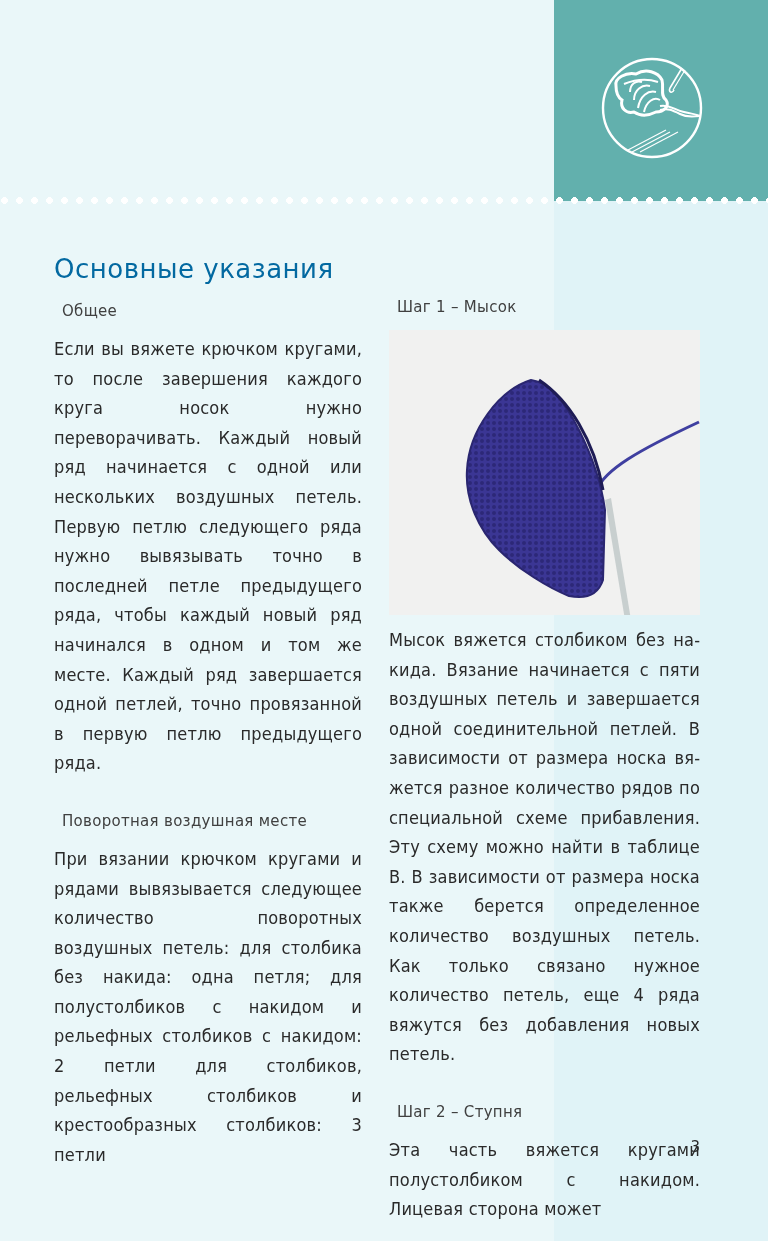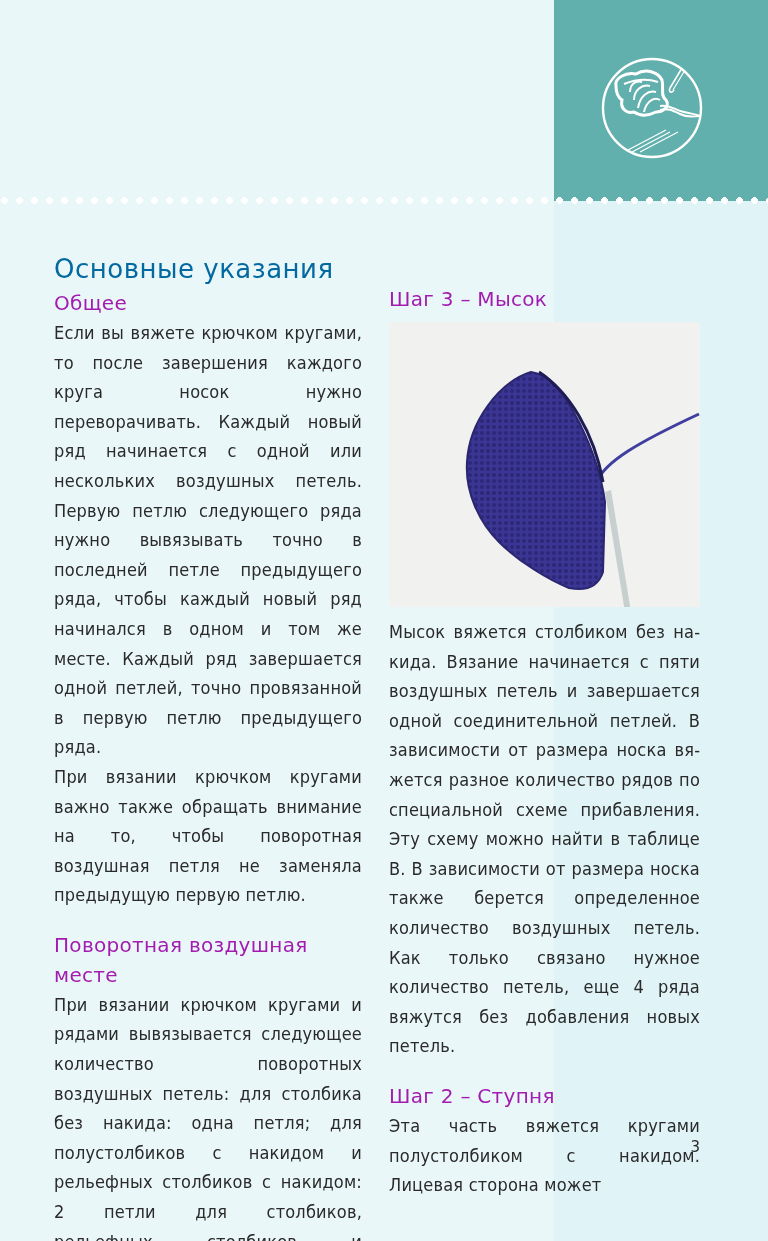--- a/index.html
+++ b/index.html
@@ -27,22 +27,22 @@
     position: absolute; left: 600px; top: 56px; width: 104px; height: 104px;
   }
   .col { position: absolute; }
   .col-left { left: 54px; top: 250px; width: 308px; }
   .col-right { left: 389px; top: 284px; width: 311px; }
   h1.main-title {
     margin: 0; font-weight: normal; color: #0369a1;
     font-size: 26px; letter-spacing: 0.5px; line-height: 38px;
   }
   h2.sub {
-    margin: 0; font-weight: normal; color: #a21caf;
-    font-size: 20px; letter-spacing: 0.3px; line-height: 30px;
+    margin: 8px; font-weight: normal; color: #404040;
+    font-size: 15px; letter-spacing: 0.3px; line-height: 30px;
   }
   p.body {
     margin: 0; font-size: 18px; line-height: 29.6px;
     text-align: justify; letter-spacing: 0.2px; hyphens: manual;
     font-family: "DejaVu Sans Condensed", "DejaVu Sans", sans-serif;
   }
   .gap { height: 20px; }
   .photo {
     width: 311px; height: 285px; margin-top: 8px; margin-bottom: 10px;
     background: #f2f2f2; position: relative; overflow: hidden;
@@ -76,28 +76,27 @@
 
   <path d="M28 94 L 66 74" stroke="#fff" stroke-width="1.2"></path>
   <path d="M32 96 L 70 76" stroke="#fff" stroke-width="1.2"></path>
   <path d="M40 96 L 78 76" stroke="#fff" stroke-width="1.2"></path>
 </svg>
 
 <div class="col col-left">
   <h1 class="main-title">Основные указания</h1>
   <h2 class="sub">Общее</h2>
   <p class="body">Если вы вяжете крючком кругами, то после завершения каждого круга носок нужно переворачивать. Каждый новый ряд начинается с одной или нескольких воздушных петель. Первую петлю сле­дующего ряда нужно вывязывать точно в последней петле предыдущего ряда, чтобы каждый новый ряд начинался в одном и том же месте. Каждый ряд завершается одной петлей, точно про­вязанной в первую петлю предыдущего ряда.</p>
-  <p class="body">При вязании крючком кругами важно также обращать внимание на то, чтобы поворотная воздушная петля не заме­няла предыдущую первую петлю.</p>
   <div class="gap"></div>
   <h2 class="sub">Поворотная воздушная месте</h2>
   <p class="body">При вязании крючком кругами и рядами вывязывается следующее количество поворотных воздушных пе­тель: для столбика без накида: одна петля; для полустолбиков с накидом и рельефных столбиков с накидом: 2 петли для столбиков, рельефных столбиков и крестообразных столби­ков: 3 петли</p>
 </div>
 
 <div class="col col-right">
-  <h2 class="sub">Шаг 3 – Мысок</h2>
+  <h2 class="sub">Шаг 1 – Мысок</h2>
   <div class="photo">
     <svg width="311" height="285" viewBox="0 0 311 285">
       <defs>
         <pattern id="stitch" width="6" height="6" patternUnits="userSpaceOnUse">
           <rect width="6" height="6" fill="#3b3694"></rect>
           <circle cx="3" cy="3" r="2" fill="#2c2878"></circle>
         </pattern>
       </defs>
       <rect width="311" height="285" fill="#f1f1f0"></rect>
       <path d="M236 290 L 216 170 L 222 168 L 242 290 Z" fill="#c8cfcf"></path>

